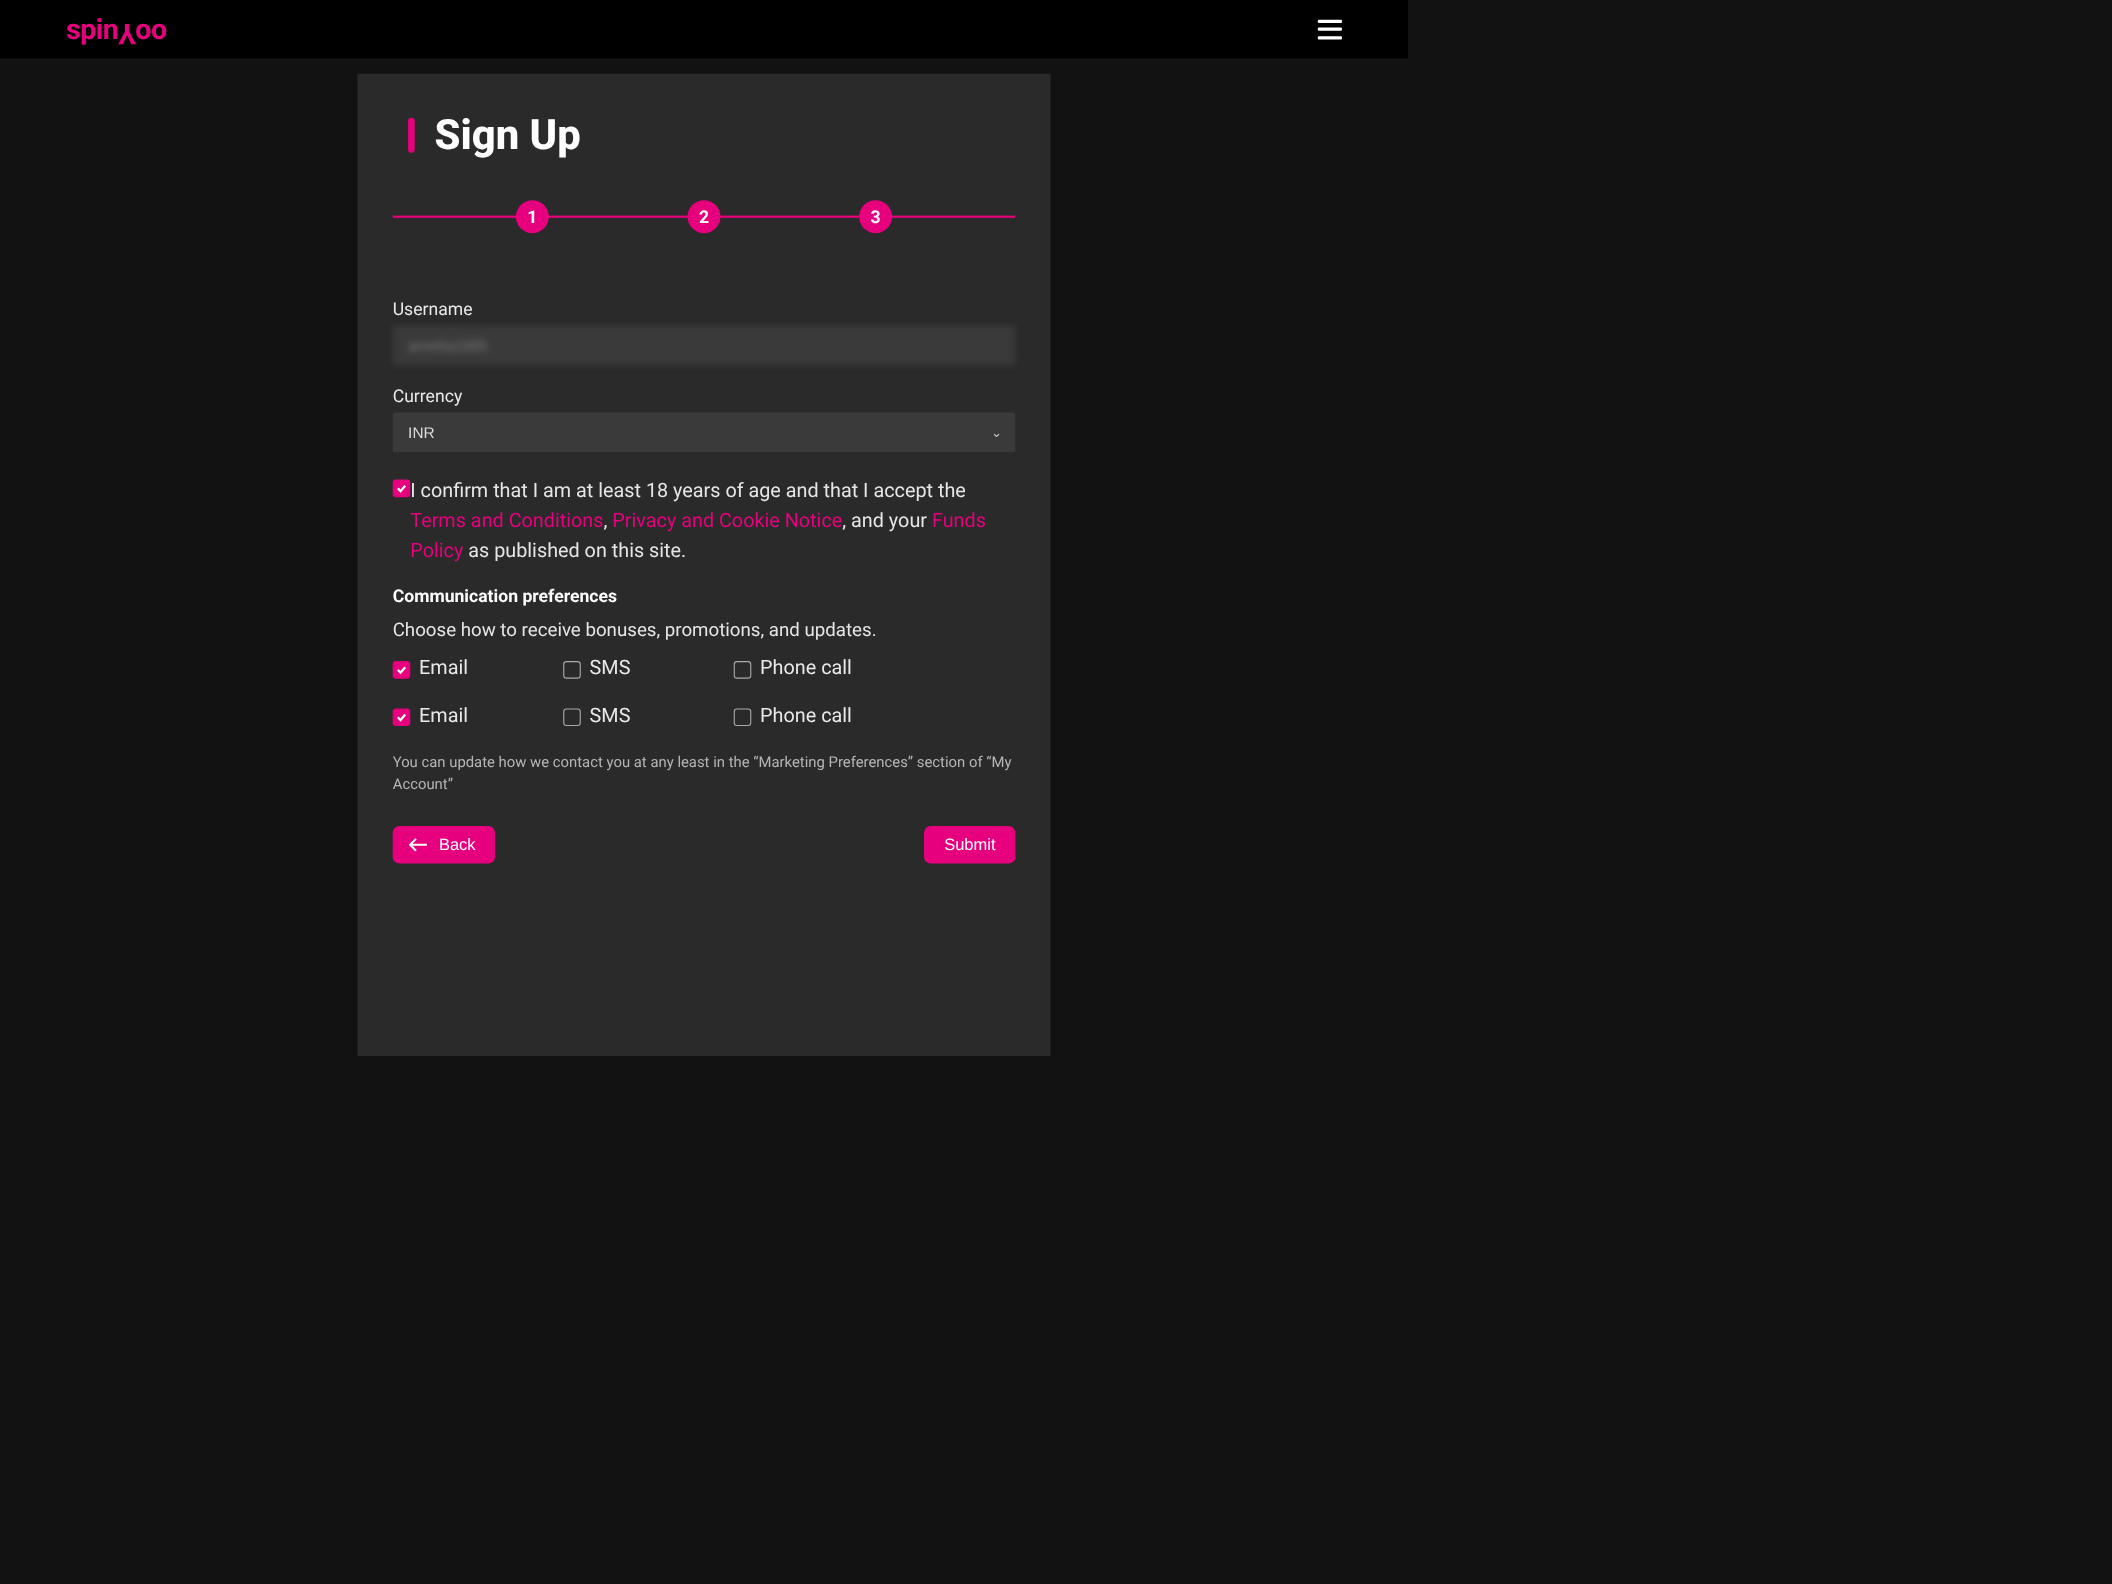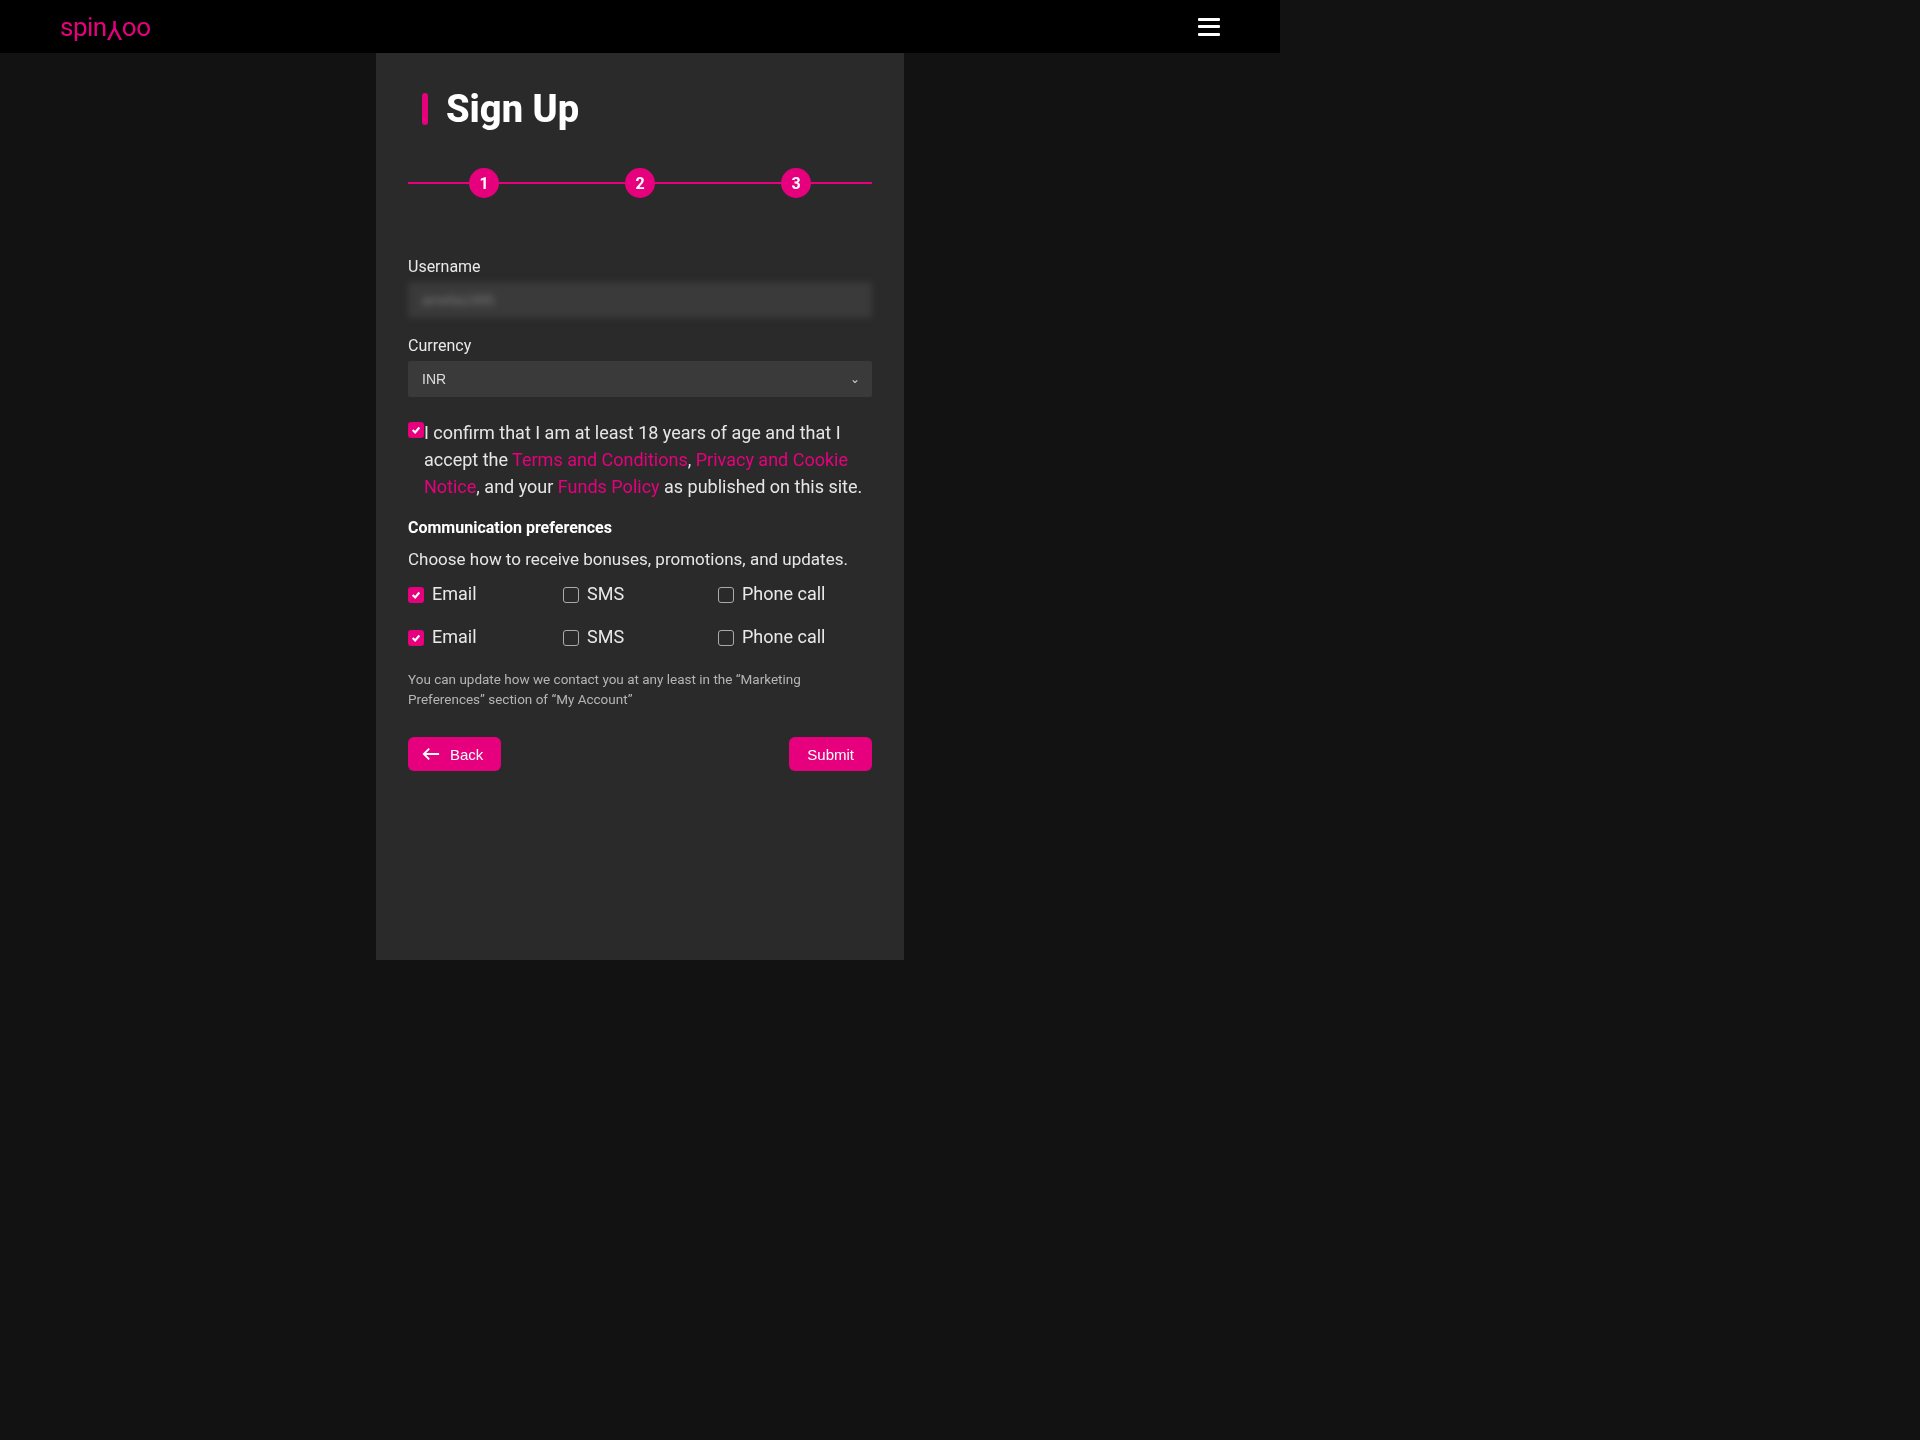--- a/index.html
+++ b/index.html
@@ -16,21 +16,21 @@
     height: 53px;
     background: #000;
     display: flex;
     align-items: center;
     justify-content: space-between;
     padding: 0 60px;
   }
   .logo {
     color: #e6007e;
     font-size: 26px;
-    font-weight: 400;
+    font-weight: 700;
     letter-spacing: -0.5px;
     display: flex;
     align-items: flex-start;
   }
   .logo .y { transform: translateY(3px) scaleY(-1); display:inline-block; }
   .hamburger {
     width: 22px;
     height: 18px;
     display: flex;
     flex-direction: column;
@@ -41,22 +41,22 @@
     display: block;
     height: 3px;
     background: #fff;
     border-radius: 1px;
   }
   .hamburger span:nth-child(2){ width: 22px;}
   .hamburger span:nth-child(1){ width: 22px;}
   .hamburger span:nth-child(3){ width: 22px;}
 
   .panel {
-    width: 528px;
-    margin: 0 auto;
+    width: 630px;
+    margin: 14px auto;
     background: #2a2a2a;
     min-height: calc(100% - 53px);
     padding: 34px 32px 30px 32px;
   }
   .title-row {
     display: flex;
     align-items: center;
     gap: 18px;
     margin-bottom: 36px;
     padding-left: 14px;

